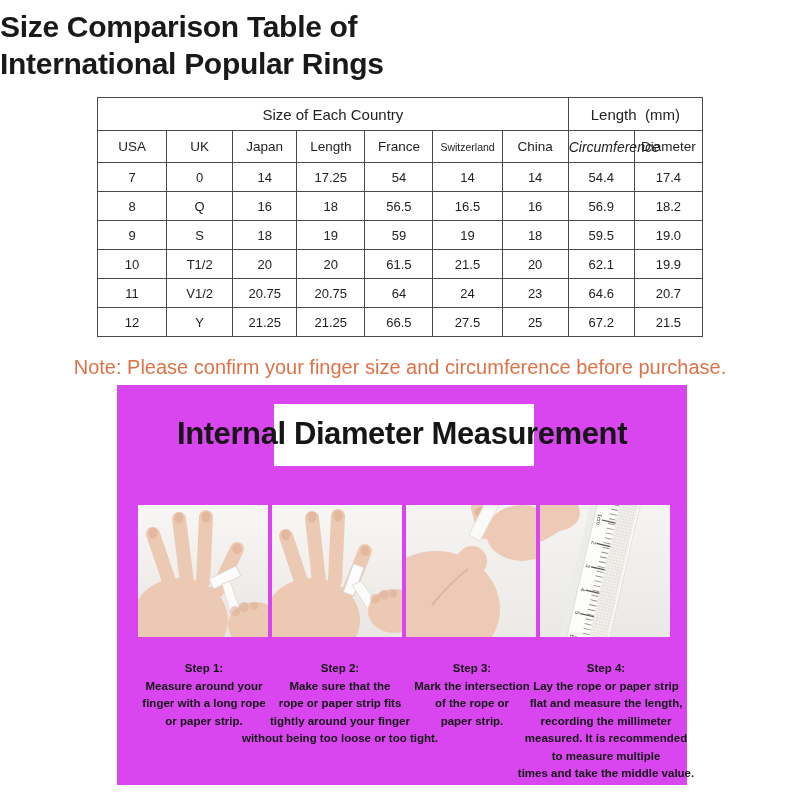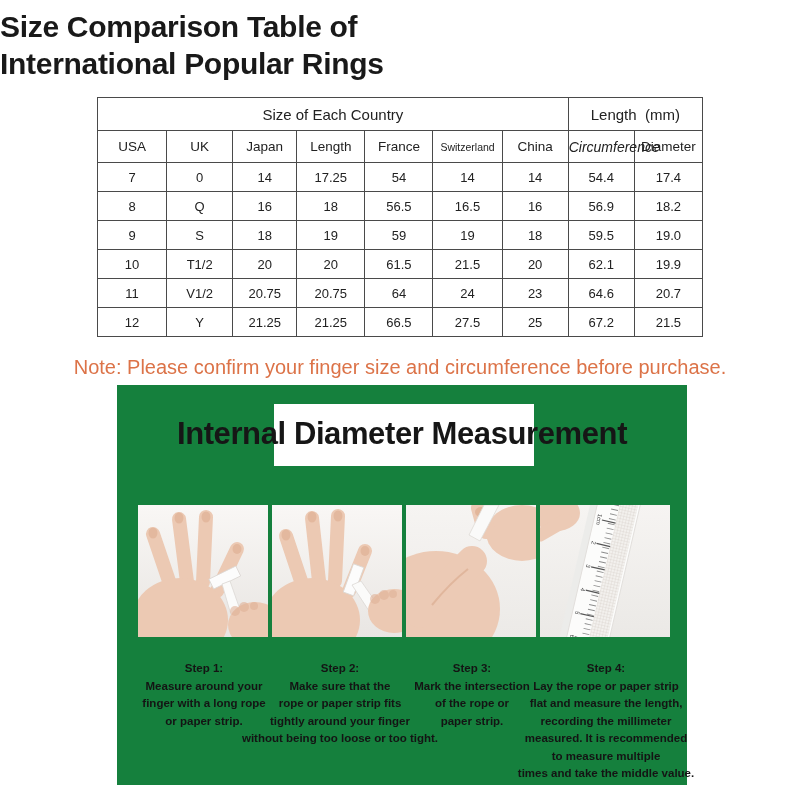--- a/index.html
+++ b/index.html
@@ -29,21 +29,21 @@
   tr.data-row td{height:28px;font-size:13px;}
   .ws-pre{white-space:pre;}
   
   .note{
     position:absolute;top:356px;left:0;width:100%;text-align:center;
     font-size:20px;
   }
   
   .panel{
     position:absolute;left:117px;top:385px;width:570px;height:400px;
-    background:#15803d;
+    background:#d946ef;
   }
   .white-box{position:absolute;left:157px;top:19px;width:260px;height:62px;background:#ffffff;}
   .mhead{
     position:absolute;top:31px;left:0;width:100%;text-align:center;
     font-size:31px;font-weight:700;letter-spacing:-.4px;color:#161616;
   }
   .photos{position:absolute;left:21px;top:120px;display:flex;gap:4px;}
   .photo{width:130px;height:132px;}
   .photo svg{display:block;width:130px;height:132px;}
   .cap{position:absolute;top:275px;transform:translateX(-50%);text-align:center;}

